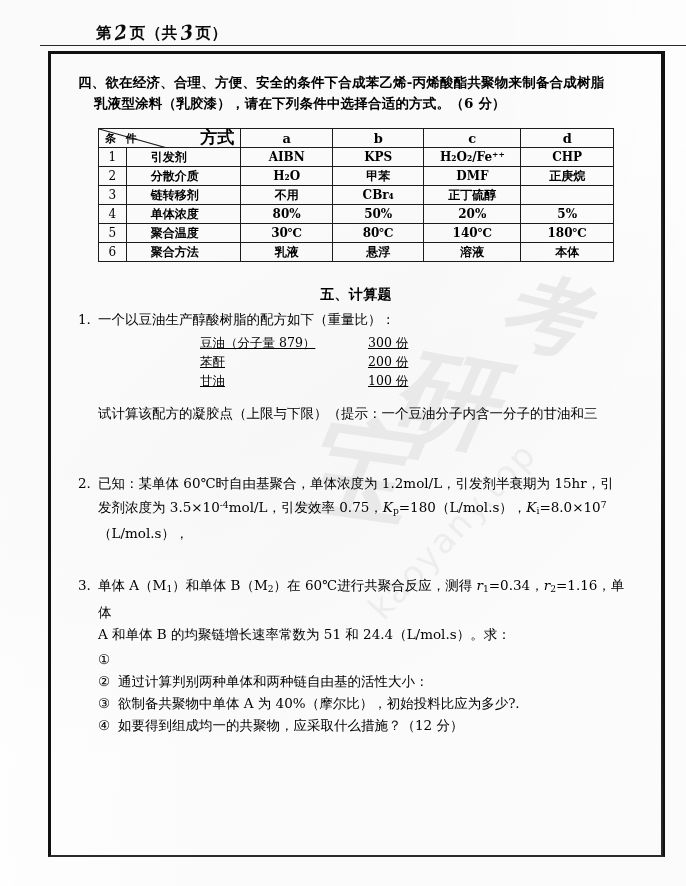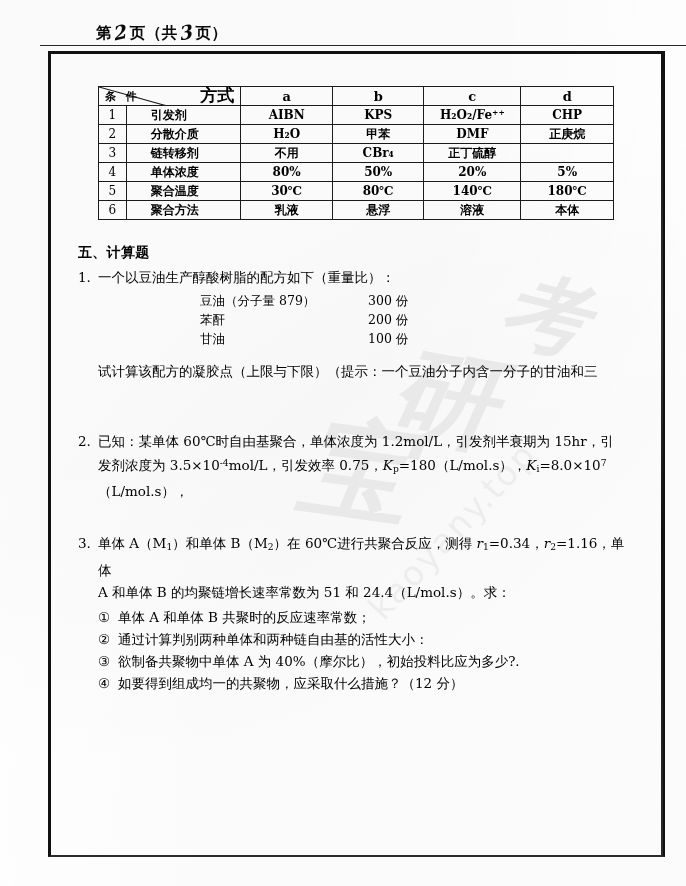--- a/index.html
+++ b/index.html
@@ -137,20 +137,21 @@
     line-height: 21px;
     letter-spacing: 0.2px;
   }
   .q-head .l2 { display: block; padding-left: 16px; }
 
   .sec-head {
     font-weight: 700;
     font-size: 14px;
     line-height: 20px;
     letter-spacing: 0.3px;
+    text-align: center;
   }
 
   
   #cond-table-wrap {
     margin-top: 14px;
     margin-left: 20px;
   }
   table.cond {
     border-collapse: collapse;
     width: 516px;
@@ -222,20 +223,21 @@
     flex: 0 0 20px;
     font-family: "DejaVu Serif", serif;
   }
   .q-item .q-body { flex: 1 1 auto; }
 
   .recipe {
     margin: 3px 0 2px 0;
     padding-left: 122px;
     font-size: 12.5px;
     line-height: 19px;
+    text-decoration: underline;
   }
   .recipe-row { display: flex; }
   .recipe-row .r-name { width: 168px; flex: 0 0 168px; }
   .recipe-row .r-amt { flex: 0 0 auto; }
 
   .spacer-lg { height: 44px; }
   .spacer-md { height: 26px; }
 
   .sub-list { margin-top: 3px; }
   .sub-item {
@@ -262,20 +264,26 @@
   <div id="wm-url">kaoyany.top</div>
 
   <div id="pagenum"><span>第</span><span class="hand">2</span><span>页（共</span><span class="hand">3</span><span>页）</span></div>
 
   <div id="topline"></div>
 
   <div id="frame"></div>
 
   <div id="content">
 
+    <div class="q-block">
+      <div class="q-head">
+        <span>四、欲在经济、合理、方便、安全的条件下合成苯乙烯-丙烯酸酯共聚物来制备合成树脂</span>
+        <span class="l2">乳液型涂料（乳胶漆），请在下列条件中选择合适的方式。（6 分）</span>
+      </div>
+    </div>
 
     <div id="cond-table-wrap">
       <table class="cond">
         <thead>
           <tr>
             <td class="diag" colspan="2">
               <span class="diag-line">
                 <svg width="122" height="34" viewBox="0 0 122 34">
                   <line x1="0" y1="0" x2="122" y2="34" stroke="#1b1b1b" stroke-width="1.1"></line>
                 </svg>
@@ -387,21 +395,20 @@
       <div class="spacer-md"></div>
 
       <div class="q-item">
         <div class="q-no">3.</div>
         <div class="q-body">
           <div><span>单体 A（M</span><sub>1</sub><span>）和单体 B（M</span><sub>2</sub><span>）在 60℃进行共聚合反应，测得 </span><span class="ital">r</span><sub>1</sub><span>=0.34，</span><span class="ital">r</span><sub>2</sub><span>=1.16，单体</span></div>
           <div>A 和单体 B 的均聚链增长速率常数为 51 和 24.4（L/mol.s）。求：</div>
           <div class="sub-list" id="q3-subs">
               <div class="sub-item">
                 <span class="s-no">①</span>
-                <span>单体 A 和单体 B 共聚时的反应速率常数；</span>
               </div>
               <div class="sub-item">
                 <span class="s-no">②</span>
                 <span>通过计算判别两种单体和两种链自由基的活性大小：</span>
               </div>
               <div class="sub-item">
                 <span class="s-no">③</span>
                 <span>欲制备共聚物中单体 A 为 40%（摩尔比），初始投料比应为多少?.</span>
               </div>
               <div class="sub-item">

